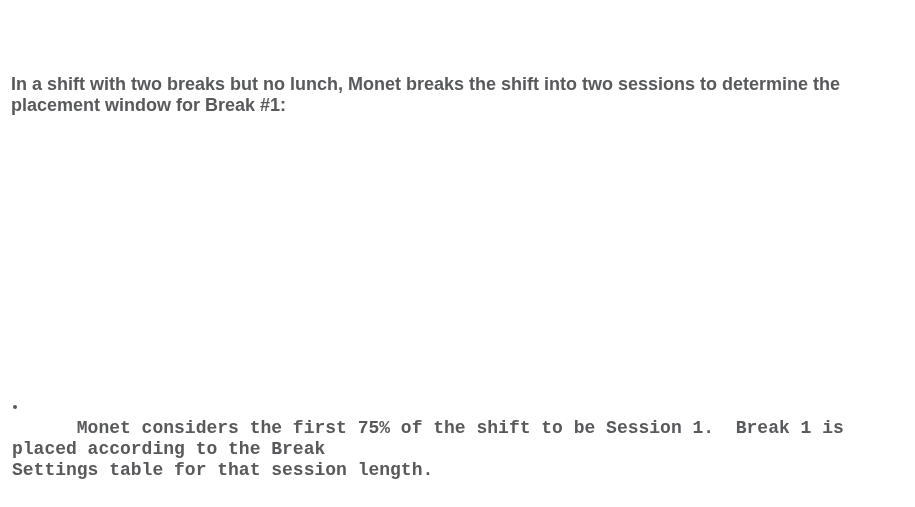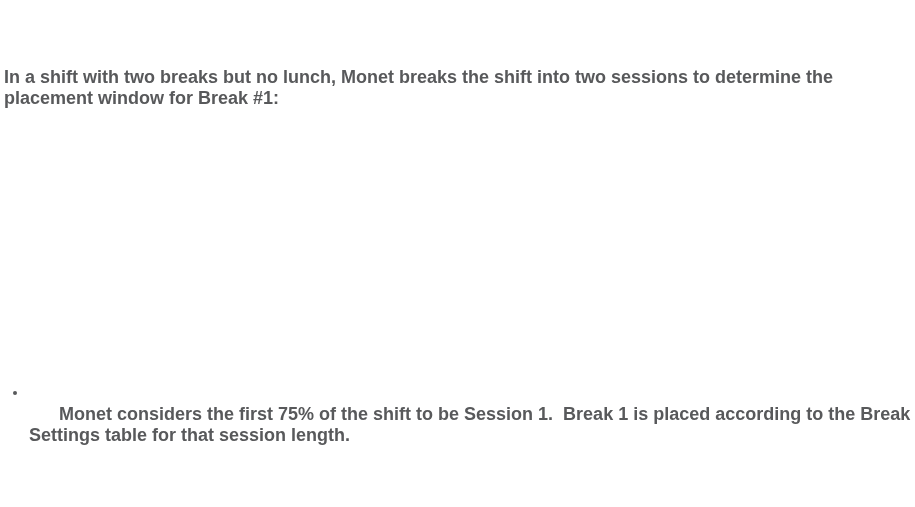--- a/index.html
+++ b/index.html
@@ -16,30 +16,31 @@
     width: 915px;
     color: #58595b;
     font-family: "Liberation Sans", "DejaVu Sans", sans-serif;
     font-weight: bold;
     font-size: 18px;
     line-height: 21px;
     letter-spacing: 0;
     white-space: pre-wrap;
   }
   .intro-paragraph {
-    margin: 4px;
+    margin: 11px;
   }
   .rules-list {
     list-style: none;
     margin: 165px 0 0 0;
     padding: 0;
   }
   .rules-list li {
     position: relative;
-    padding-left: 29px;
+    padding-left: 12px;
+    font-family: Liberation Mono, monospace;
   }
   .bullet-dot {
     position: absolute;
     left: 13px;
     top: 8px;
     width: 4px;
     height: 4px;
     border-radius: 50%;
     background: #58595b;
   }

